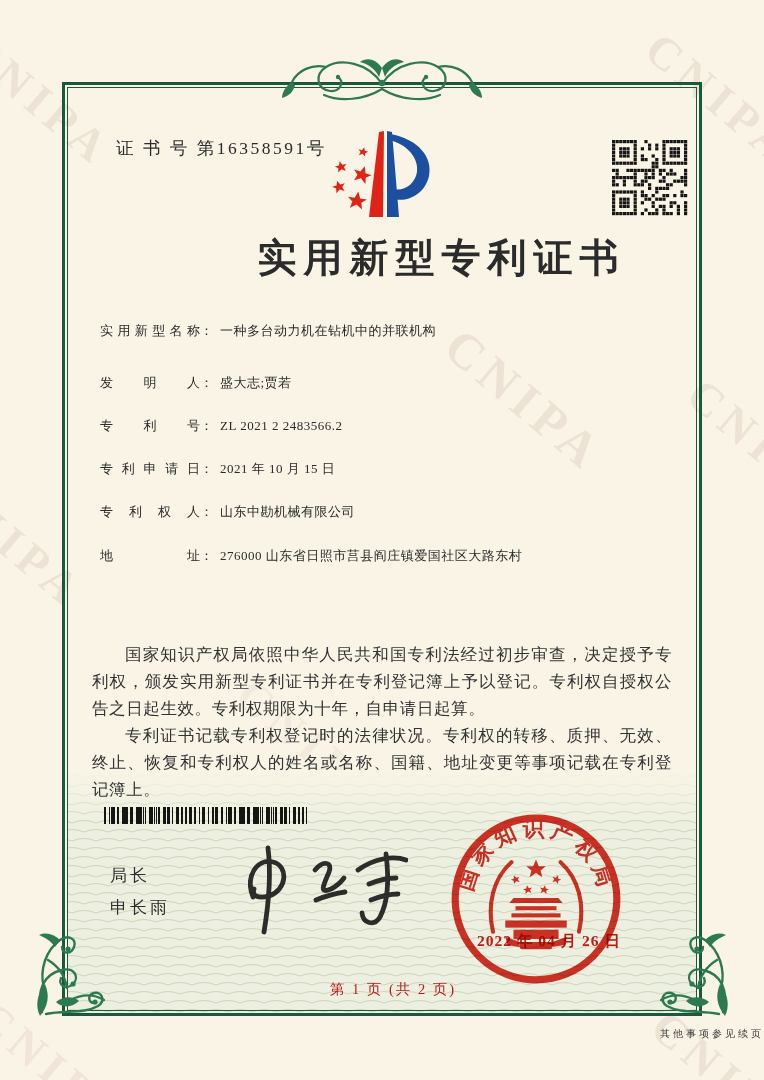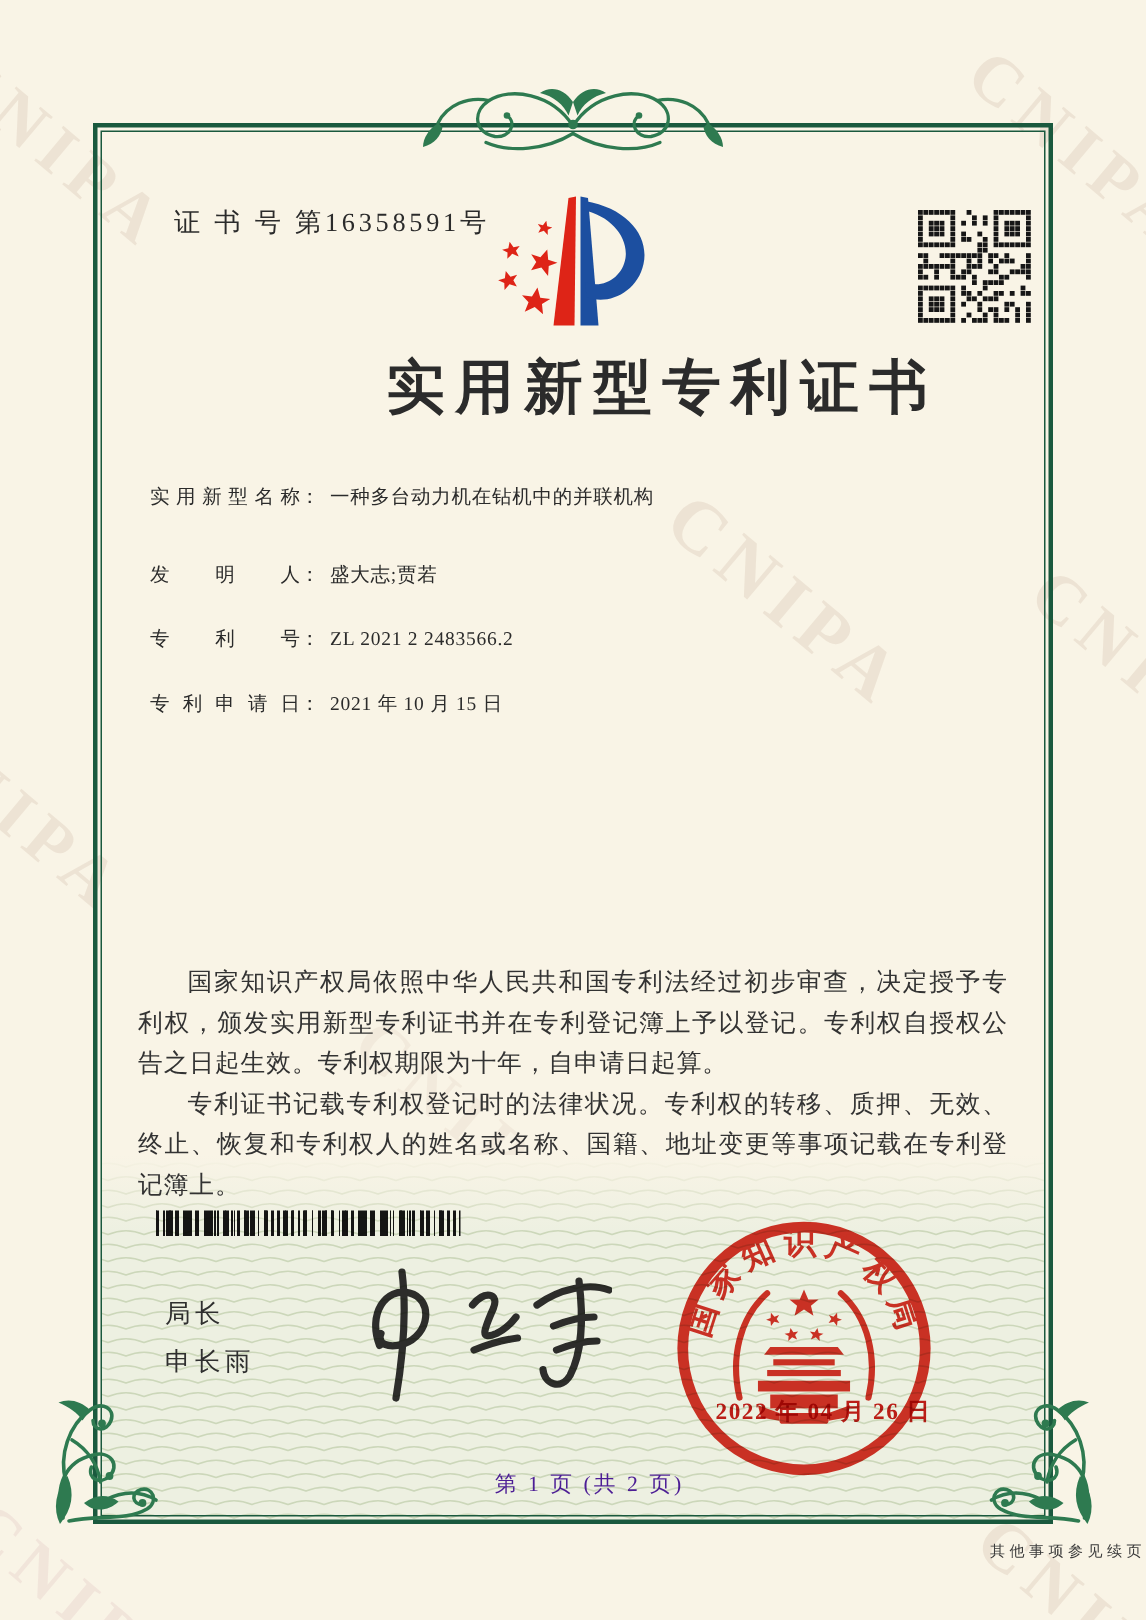--- a/index.html
+++ b/index.html
@@ -68,21 +68,21 @@
   .signer { position:absolute; left:110px; z-index:5;
             font-family:"Liberation Sans","DejaVu Sans",sans-serif;
             font-size:17px; letter-spacing:3px; color:#2f2f2f; }
   .signer-title { top:864px; }
   .signer-name  { top:896px; }
   .signature { position:absolute; left:223px; top:842px; z-index:5; }
   .seal { position:absolute; left:448px; top:811px; z-index:6; opacity:.95; }
   .seal-date { position:absolute; left:477px; top:931px; z-index:7; width:160px;
                font-size:15.5px; font-weight:bold; letter-spacing:1px; color:#c9201a; }
   .page-number { position:absolute; left:63px; top:980px; width:638px; z-index:5;
-                 text-align:center; font-size:14.5px; letter-spacing:2px; color:#4c1d95;padding-left:22px; }
+                 text-align:center; font-size:14.5px; letter-spacing:2px; color:#b91c1c;padding-left:22px; }
   .continuation { position:absolute; left:0; top:1027px; width:764px; z-index:5;
                   text-align:right; font-size:10px; letter-spacing:3px; color:#3a3a3a; }
   .defs-hidden { position:absolute; width:0; height:0; overflow:hidden; }
 </style>
 </head>
 <body>
 
 <svg class="defs-hidden" xmlns="http://www.w3.org/2000/svg">
   <defs>
     <path id="star5" d="M0,-10 L2.94,-3.09 10,-3.09 4.76,1.18 6.47,8.09 0,3.82 -6.47,8.09 -4.76,1.18 -10,-3.09 -2.94,-3.09 Z"></path>
@@ -434,20 +434,26 @@
   </div>
   <div class="field-row r2">
     <span class="flabel">发明人</span><span>：</span><span class="fval">盛大志;贾若</span>
   </div>
   <div class="field-row r3">
     <span class="flabel">专利号</span><span>：</span><span class="fval">ZL 2021 2 2483566.2</span>
   </div>
   <div class="field-row r4">
     <span class="flabel">专利申请日</span><span>：</span><span class="fval">2021 年 10 月 15 日</span>
   </div>
+  <div class="field-row r5">
+    <span class="flabel">专利权人</span><span>：</span><span class="fval">山东中勘机械有限公司</span>
+  </div>
+  <div class="field-row r6">
+    <span class="flabel">地址</span><span>：</span><span class="fval">276000 山东省日照市莒县阎庄镇爱国社区大路东村</span>
+  </div>
 
   <div class="body-text">
     <p>国家知识产权局依照中华人民共和国专利法经过初步审查，决定授予专利权，颁发实用新型专利证书并在专利登记簿上予以登记。专利权自授权公告之日起生效。专利权期限为十年，自申请日起算。</p>
     <p>专利证书记载专利权登记时的法律状况。专利权的转移、质押、无效、终止、恢复和专利权人的姓名或名称、国籍、地址变更等事项记载在专利登记簿上。</p>
   </div>
 
   <div class="barcode ink"></div>
 
   <div class="signer signer-title">局长</div>
   <div class="signer signer-name">申长雨</div>

